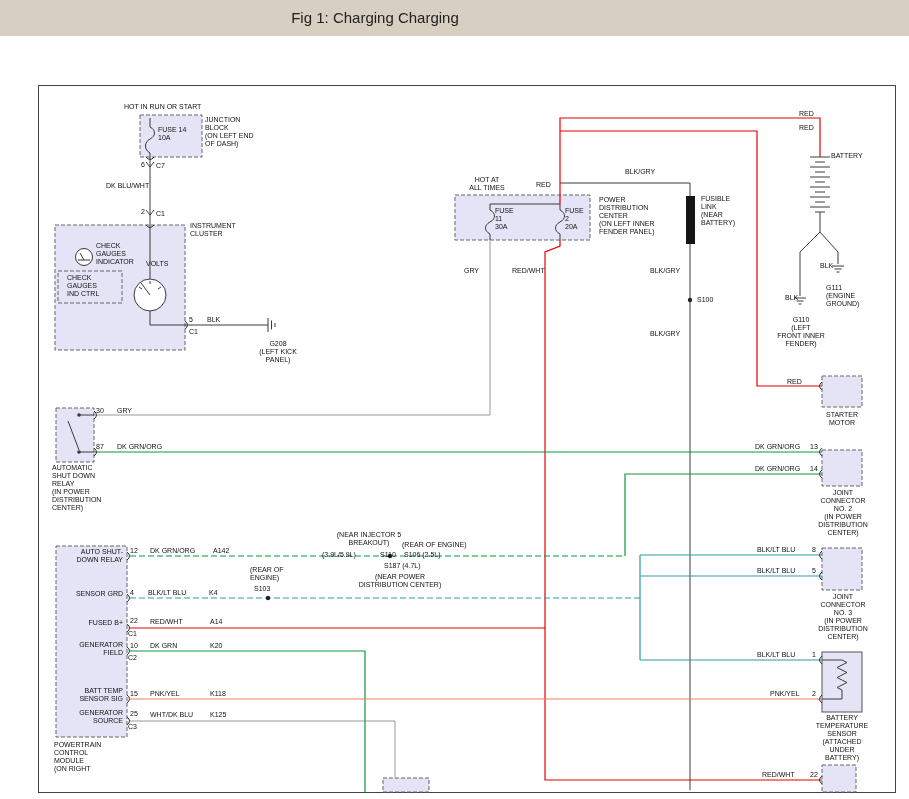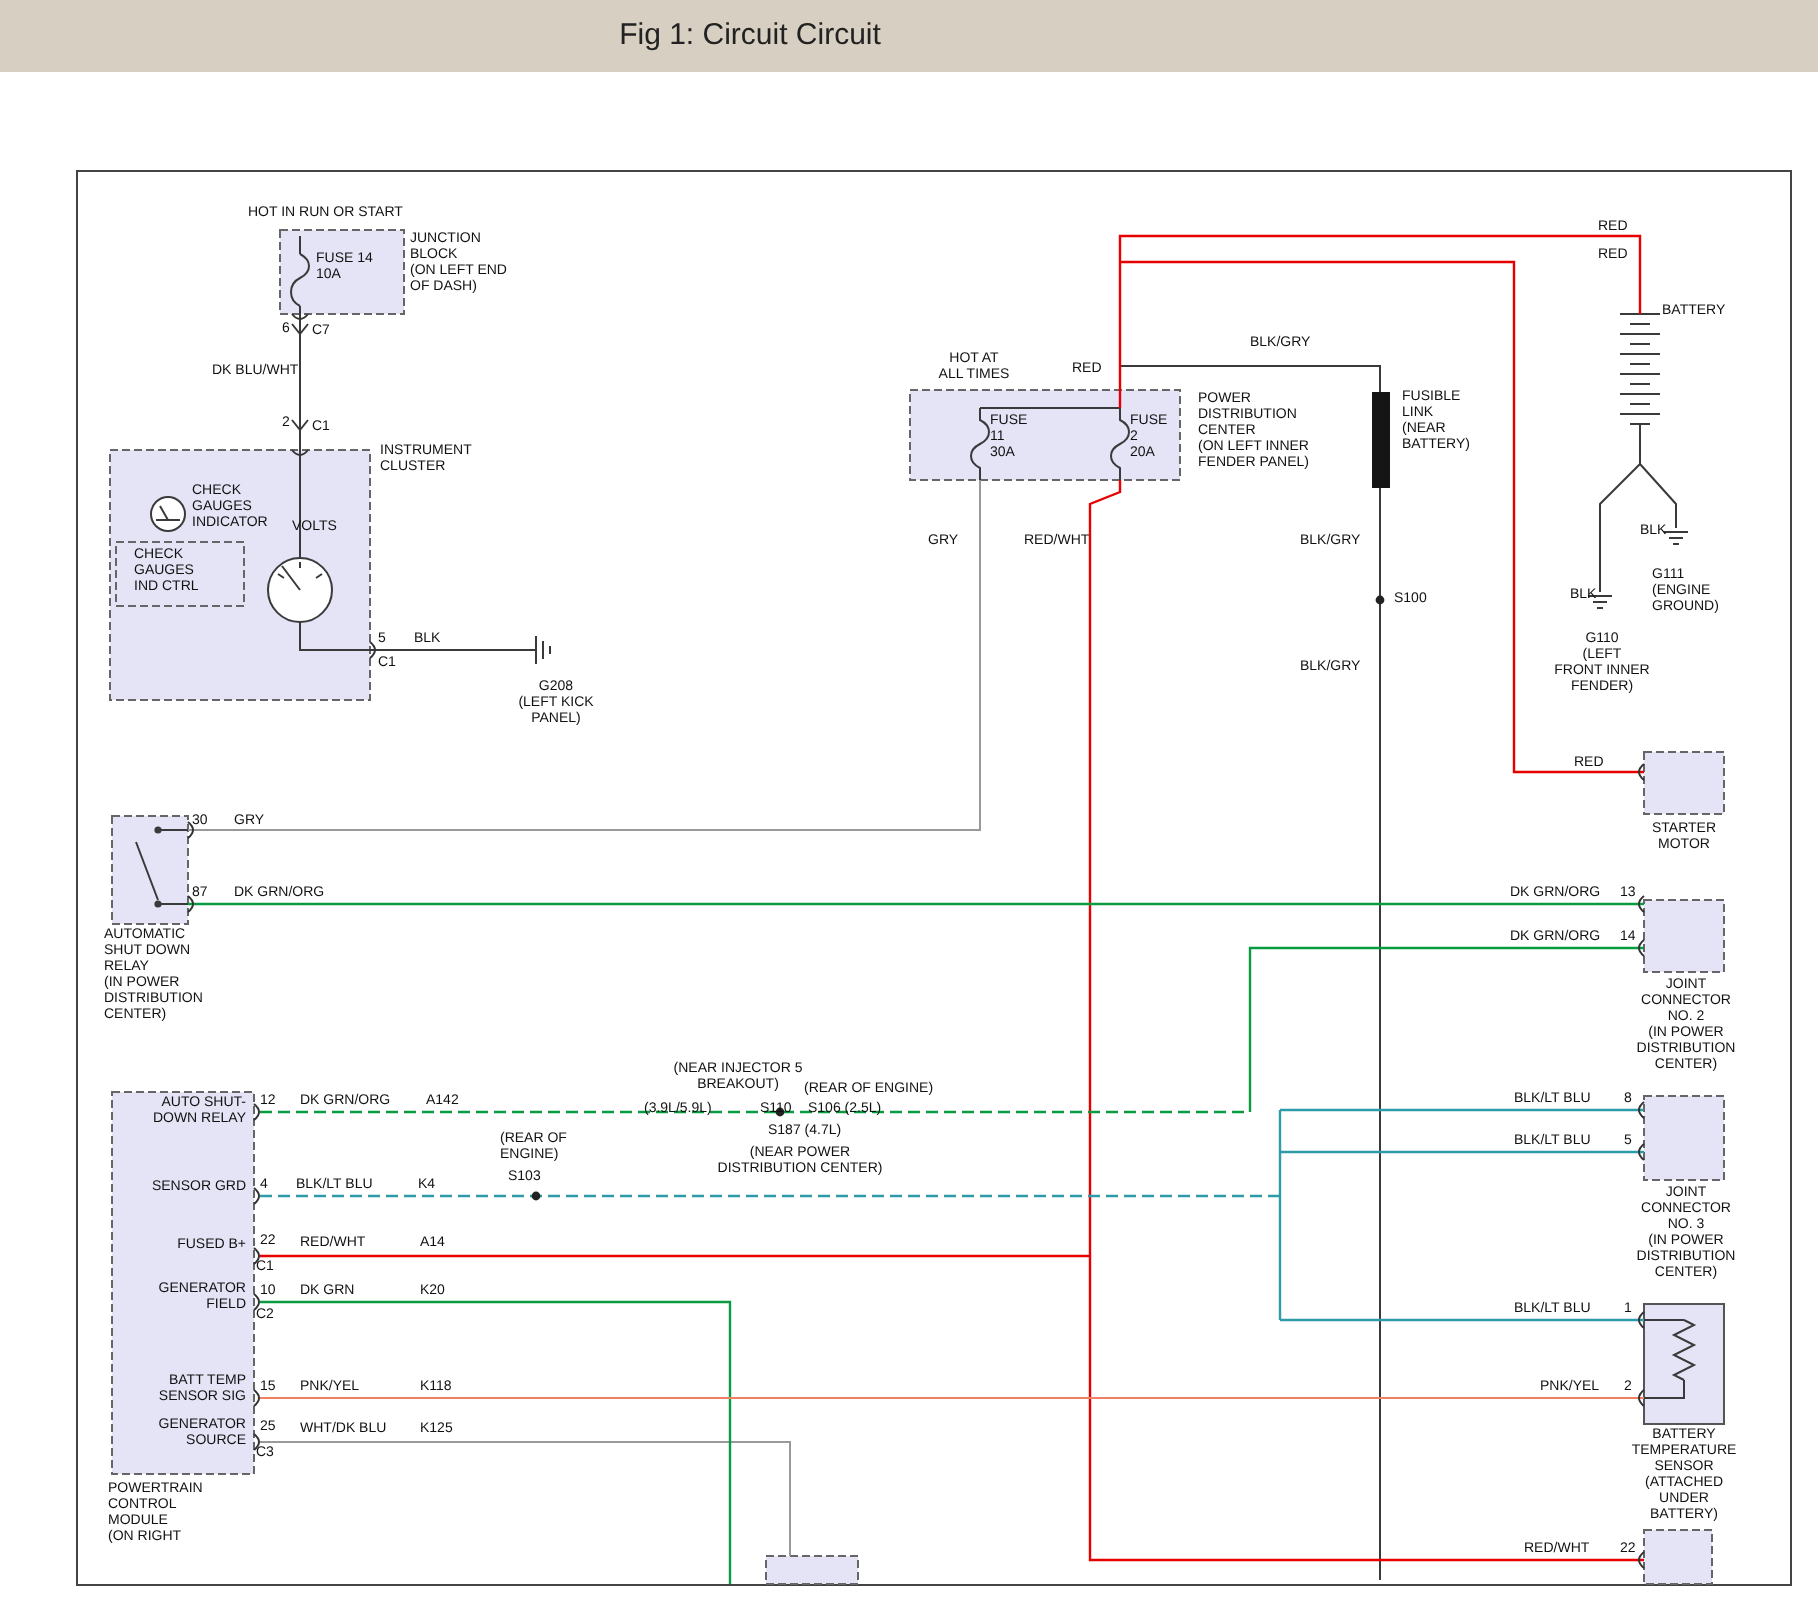--- a/index.html
+++ b/index.html
@@ -12,21 +12,21 @@
   .lbl{position:absolute;font-size:7px;line-height:8px;color:#111;white-space:pre-line;}
   .c{transform:translateX(-50%);text-align:center;}
   .r{transform:translateX(-100%);text-align:right;}
 </style>
 </head>
 <body>
 
 <div id="page">
 
   <div id="banner">
-    <span class="title">Fig 1: Circuit Circuit</span>
+    <span class="title">Fig 1: Charging Charging</span>
   </div>
 
   <svg width="909" height="799" viewBox="0 0 909 799">
 
     <rect x="38.5" y="85.5" width="857" height="707" fill="#ffffff" stroke="#444" stroke-width="1"></rect>
 
     <g stroke="#666" stroke-width="1" stroke-dasharray="4 2">
       <rect x="140" y="115" width="62" height="42" fill="#e4e4f6"></rect>
       <rect x="55" y="225" width="130" height="125" fill="#e4e4f6"></rect>
       <rect x="58" y="271" width="64" height="32" fill="none"></rect>

